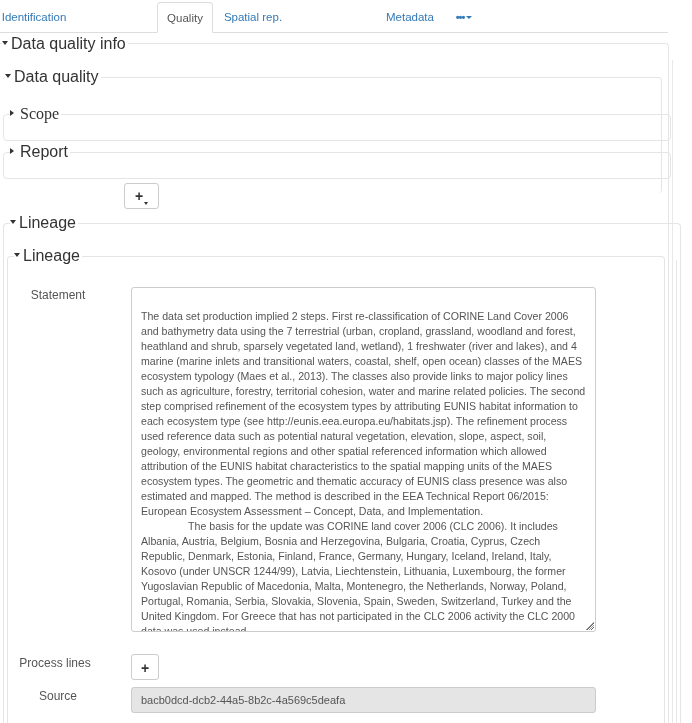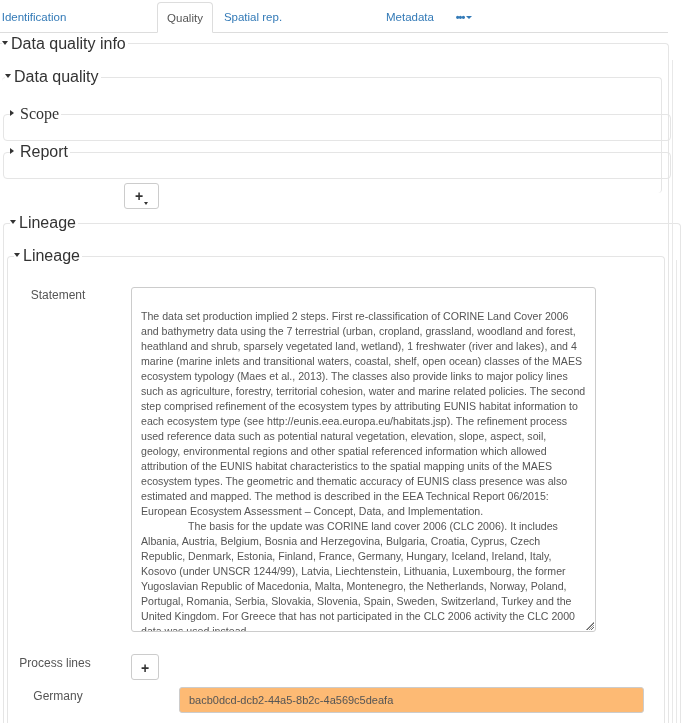--- a/index.html
+++ b/index.html
@@ -65,22 +65,22 @@
   .plus {
     font-weight: bold; font-size: 14px; line-height: 14px; position: relative;
   }
   .small-caret {
     display: inline-block; width: 0; height: 0;
     border-left: 2.5px solid transparent; border-right: 2.5px solid transparent;
     border-top: 3px solid #333; vertical-align: bottom; margin-left: 1px; position: relative; top: -3px;
   }
   .input-readonly {
     position: absolute; left: 131px; top: 687px; width: 465px; height: 26px;
-    border: 1px solid #cccccc; border-radius: 3px; background: #fdba74; box-sizing: border-box;
-    padding: 0 9px; font-size: 11px; line-height: 24px; color: #555555; margin-left: 48px;
+    border: 1px solid #cccccc; border-radius: 3px; background: #e5e5e5; box-sizing: border-box;
+    padding: 0 9px; font-size: 11px; line-height: 24px; color: #555555;
   }
   .vline { position: absolute; width: 0; border-left: 1px solid #e8e8e8; }
 </style>
 </head>
 <body>
 
 <div class="tabs">
   <div class="tab" style="left:0; width:68px;">Identification</div>
   <div class="tab active" style="left:157px; width:56px;">Quality</div>
   <div class="tab" style="left:220px; width:66px;">Spatial rep.</div>
@@ -130,14 +130,14 @@
 <div class="label" style="left:8px; top:288px;">Statement</div>
 <div class="textarea">The data set production implied 2 steps. First re-classification of CORINE Land Cover 2006 and bathymetry data using the 7 terrestrial (urban, cropland, grassland, woodland and forest, heathland and shrub, sparsely vegetated land, wetland), 1 freshwater (river and lakes), and 4 marine (marine inlets and transitional waters, coastal, shelf, open ocean) classes of the MAES ecosystem typology (Maes et al., 2013). The classes also provide links to major policy lines such as agriculture, forestry, territorial cohesion, water and marine related policies. The second step comprised refinement of the ecosystem types by attributing EUNIS habitat information to each ecosystem type (see http://eunis.eea.europa.eu/habitats.jsp). The refinement process used reference data such as potential natural vegetation, elevation, slope, aspect, soil, geology, environmental regions and other spatial referenced information which allowed attribution of the EUNIS habitat characteristics to the spatial mapping units of the MAES ecosystem types. The geometric and thematic accuracy of EUNIS class presence was also estimated and mapped. The method is described in the EEA Technical Report 06/2015: European Ecosystem Assessment – Concept, Data, and Implementation.
 		The basis for the update was CORINE land cover 2006 (CLC 2006). It includes Albania, Austria, Belgium, Bosnia and Herzegovina, Bulgaria, Croatia, Cyprus, Czech Republic, Denmark, Estonia, Finland, France, Germany, Hungary, Iceland, Ireland, Italy, Kosovo (under UNSCR 1244/99), Latvia, Liechtenstein, Lithuania, Luxembourg, the former Yugoslavian Republic of Macedonia, Malta, Montenegro, the Netherlands, Norway, Poland, Portugal, Romania, Serbia, Slovakia, Slovenia, Spain, Sweden, Switzerland, Turkey and the United Kingdom. For Greece that has not participated in the CLC 2006 activity the CLC 2000 data was used instead.</div>
 <div class="resize-grip"></div>
 
 <div class="label" style="left:5px; top:656px;">Process lines</div>
 <div class="btn" style="left:131px; top:654px; width:28px; height:26px; line-height:25px;">
   <span class="plus">+</span>
 </div>
 
-<div class="label" style="left:8px; top:689px;">Germany</div>
+<div class="label" style="left:8px; top:689px;">Source</div>
 <div class="input-readonly">bacb0dcd-dcb2-44a5-8b2c-4a569c5deafa</div>
 
 </body></html>

